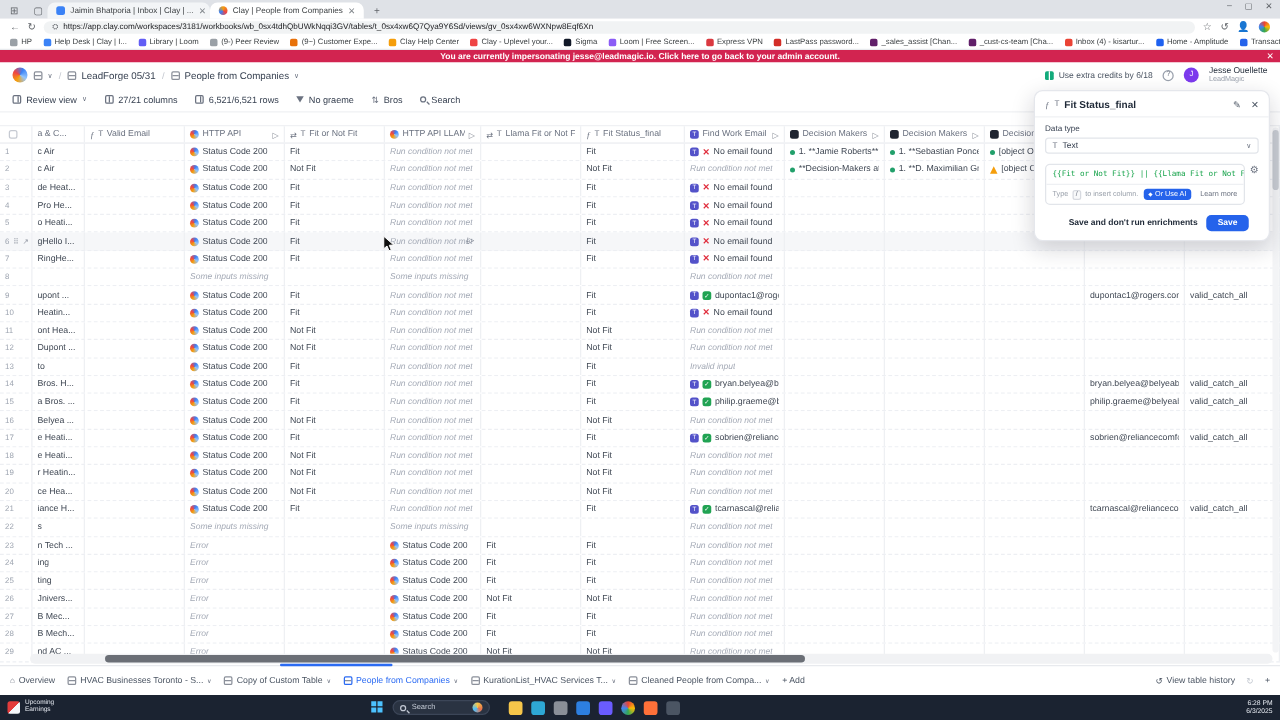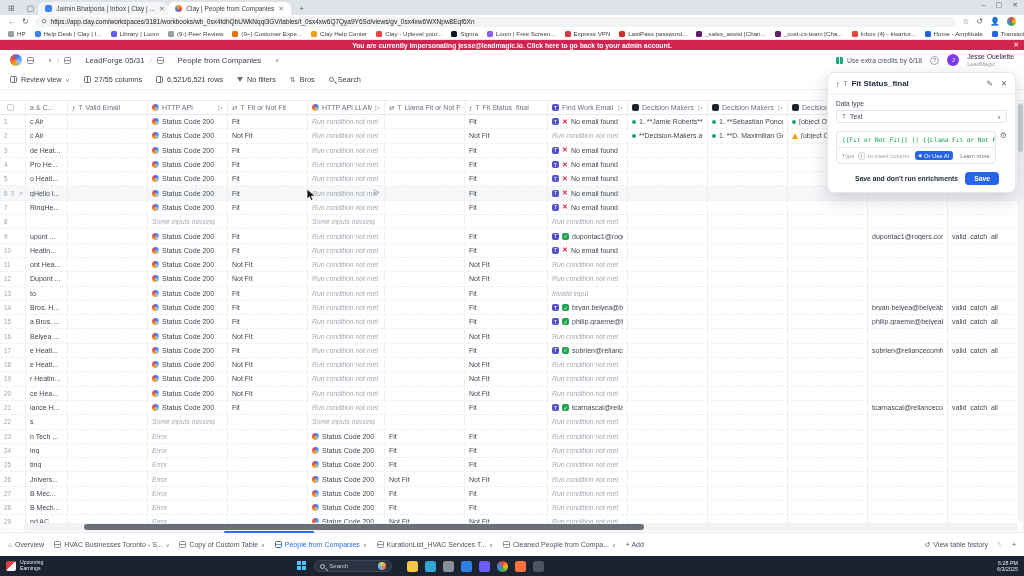--- a/index.html
+++ b/index.html
@@ -27,21 +27,21 @@
   .bm { display:flex; align-items:center; gap:3px; font-size:6.2px; color:#3c4043; white-space:nowrap; }
   .bm-ico { width:6px; height:6px; border-radius:1.5px; flex:0 0 auto; }
 
   
   #banner { left:0; top:40px; width:1024px; height:10px; background:#d22450; color:#fff; display:flex; align-items:center; justify-content:center; font-size:6.8px; font-weight:bold; }
   #banner-x { position:absolute; right:5px; top:1px; font-size:7px; font-weight:normal; }
 
   
   #appheader { left:0; top:50px; width:1024px; height:20px; background:#fff; display:flex; align-items:center; padding:0 10px; gap:5px; }
   #clay-logo { width:12px; height:12px; border-radius:50%; background:conic-gradient(from 210deg,#f59e0b,#ef4444,#3b82f6,#93c5fd,#f59e0b); }
-  .crumb { font-size:7.8px; color:#374151; display:flex; align-items:center; gap:14px; }
+  .crumb { font-size:7.8px; color:#374151; display:flex; align-items:center; gap:4px; }
   .crumb-sep { color:#c3c7cf; font-size:7.5px; }
   .mini-grid { width:7px; height:7px; border:1px solid #8b909a; border-radius:1.5px; position:relative; }
   .mini-grid::after { content:""; position:absolute; left:0; right:0; top:2px; border-top:1px solid #8b909a; }
   .chev { font-size:5.5px; color:#6b7280; }
   #appheader-right { margin-left:auto; display:flex; align-items:center; gap:8px; }
   #gift { width:7px; height:7px; background:#13ab7c; border-radius:1.5px; position:relative; }
   #gift::after { content:""; position:absolute; left:3px; top:0; bottom:0; border-left:1px solid #fff; }
   #credits { font-size:6.8px; color:#4b5563; }
   #help-circle { width:9px; height:9px; border:1px solid #9aa1ad; border-radius:50%; font-size:6px; color:#6b7280; display:flex; align-items:center; justify-content:center; }
   #avatar { width:12px; height:12px; border-radius:50%; background:#7c3aed; color:#fff; font-size:6px; display:flex; align-items:center; justify-content:center; }
@@ -282,29 +282,29 @@
   </div>
 
   <div id="toolbar" class="abs">
     <span class="tbtn">
         <span class="g-ico"></span>
         <span>Review view</span>
         <span class="chev">∨</span>
       </span>
     <span class="tbtn">
         <span class="g-ico"></span>
-        <span>27/55 columns</span>
+        <span>27/21 columns</span>
       </span>
     <span class="tbtn">
         <span class="g-ico"></span>
         <span>6,521/6,521 rows</span>
       </span>
     <span class="tbtn">
         <span class="funnel"></span>
-        <span>No filters</span>
+        <span>No graeme</span>
       </span>
     <span class="tbtn">
         <span class="sort-ico">⇅</span>
         <span>Bros</span>
       </span>
     <span class="tbtn">
         <span class="mag"></span>
         <span>Search</span>
       </span>
   </div>

